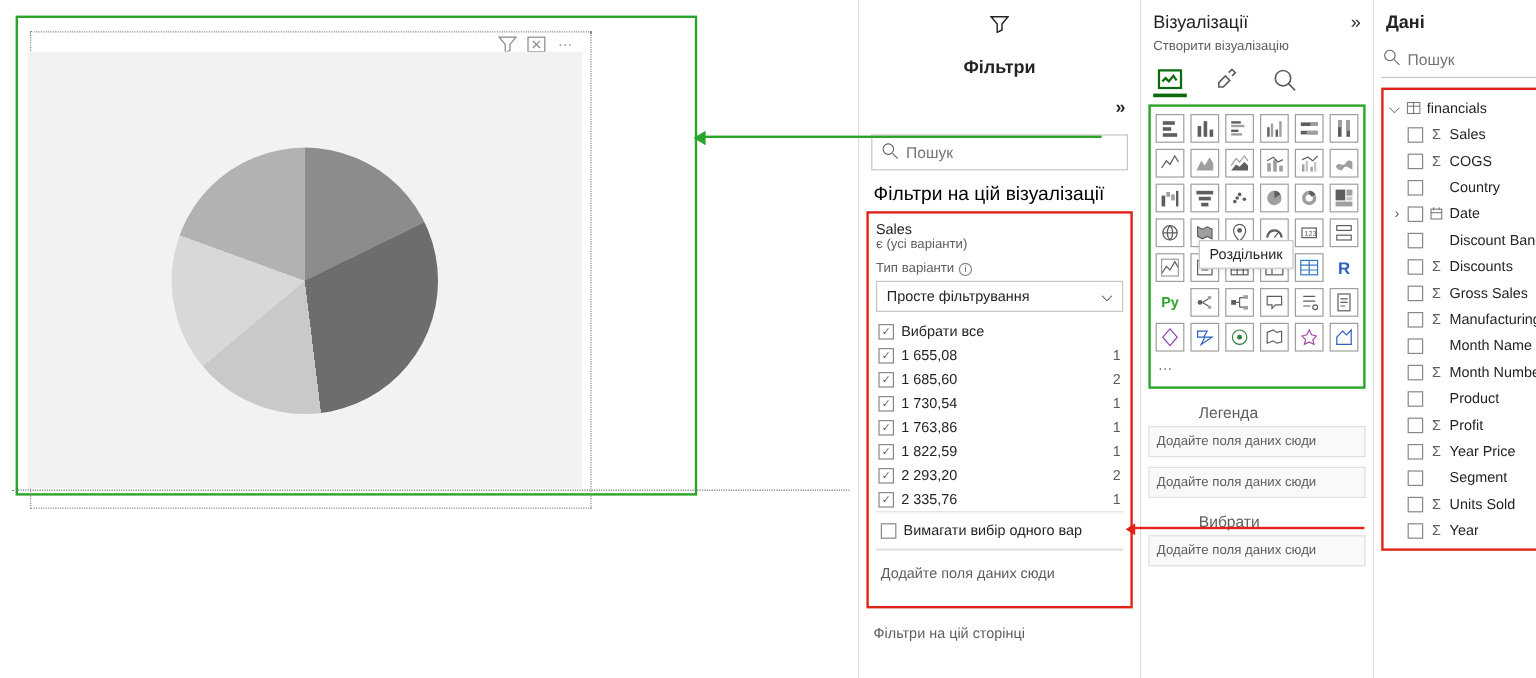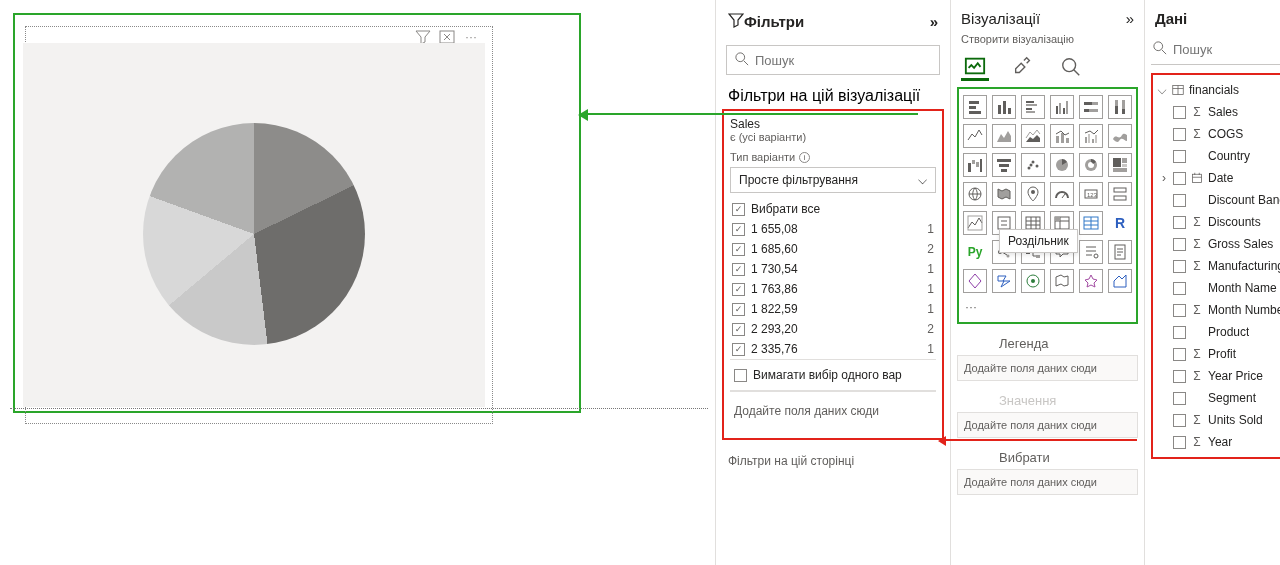--- a/index.html
+++ b/index.html
@@ -15,21 +15,21 @@
 .dotted-sel { position: absolute; left: 10px; top: 11px; width: 468px; height: 398px; border: 1px dotted #8a8a8a; pointer-events: none; }
 .dotted-ext { position: absolute; left: 10px; top: 408px; width: 698px; height: 0; border-top: 1px dotted #777; }
 .visual-icons { position: absolute; right: 100px; top: 14px; display: flex; gap: 8px; }
 .visual-icons .ic { width: 16px; height: 16px; color: #8a8886; display: flex; align-items: center; justify-content: center; }
 
 .green-arrow { position: absolute; top: 113px; left: 582px; width: 336px; height: 0; border-top: 2px solid #2aa52a; }
 .green-arrow::before { content: ""; position: absolute; left: -10px; top: -6px; border: 6px solid transparent; border-right: 10px solid #2aa52a; }
 
 
 .filters { flex: 0 0 200px; border-left: 1px solid #e1dfdd; border-right: 1px solid #e1dfdd; padding: 4px 0; display: flex; flex-direction: column; }
-.filters-head { display: flex; align-items: center; gap: 0; padding: 8px 12px; font-size: 15px; font-weight: 600; }
+.filters-head { display: flex; align-items: center; gap: 16px; padding: 8px 12px; font-size: 15px; font-weight: 600; flex-direction: column; }
 .filters-head .expand-ic { margin-left: auto; }
 .search-box { margin: 6px 10px 10px; border: 1px solid #c8c6c4; height: 30px; display: flex; align-items: center; padding: 0 8px; gap: 6px; color: #605e5c; }
 .search-box input { border: none; outline: none; font-size: 13px; flex: 1; color: #605e5c; }
 .filt-section-label { padding: 2px 12px; font-size: 16px; color: #000000; }
 
 .red-box-filter { border: 2px solid #e2231a; margin: 2px 6px; padding: 6px 6px 8px; }
 .sales-title { font-size: 12px; color: #252423; }
 .sales-sub { font-size: 11px; color: #605e5c; margin-bottom: 8px; }
 .type-label { font-size: 11px; color: #605e5c; display: flex; align-items: center; gap: 4px; }
 .dropdown { border: 1px solid #c8c6c4; height: 26px; margin: 4px 0 6px; display: flex; align-items: center; padding: 0 8px; font-size: 12px; justify-content: space-between; }
@@ -51,21 +51,21 @@
 .viz-tabs .tab { width: 28px; height: 28px; display: flex; align-items: center; justify-content: center; }
 .viz-tabs .tab.active { border-bottom: 3px solid #0b6a0b; }
 .viz-tabs svg { width: 22px; height: 22px; }
 
 .viz-gallery { border: 2px solid #2aa52a; padding: 6px 4px; display: grid; grid-template-columns: repeat(6, 24px); gap: 5px 5px; }
 .viz-gallery .vg { width: 24px; height: 24px; border: 1px solid #a19f9d; display: flex; align-items: center; justify-content: center; }
 .viz-gallery .vg svg { width: 16px; height: 16px; }
 .viz-gallery .vg.py { border: none; color: #2aa52a; font-weight: bold; font-size: 12px; }
 .viz-gallery .vg.r { border: none; color: #2d5fbf; font-weight: bold; font-size: 14px; }
 .viz-more { grid-column: 1 / -1; color: #605e5c; padding: 2px; }
-.tooltip { position: absolute; left: 48px; top: 200px; background: #fff; border: 1px solid #c8c6c4; padding: 4px 8px; font-size: 12px; box-shadow: 0 2px 4px rgba(0,0,0,.1); margin-top: 29px; }
+.tooltip { position: absolute; left: 48px; top: 200px; background: #fff; border: 1px solid #c8c6c4; padding: 4px 8px; font-size: 12px; box-shadow: 0 2px 4px rgba(0,0,0,.1); }
 
 .viz-field-section { margin-top: 8px; }
 .viz-sec-label { font-size: 13px; color: #605e5c; padding: 4px 2px; margin-left: 40px; }
 .viz-drop { border: 1px solid #e1dfdd; background: #faf9f8; padding: 6px 6px; font-size: 11px; color: #605e5c; }
 
 .red-arrow-line { position: absolute; left: -10px; top: 439px; width: 196px; height: 0; border-top: 2px solid #e2231a; }
 .red-arrow-line::before { content: ""; position: absolute; left: -8px; top: -5px; border: 5px solid transparent; border-right: 8px solid #e2231a; }
 
 
 .data { flex: 0 0 180px; padding: 4px 6px; }
@@ -492,21 +492,20 @@
     </div>
 
     <div class="tooltip">Роздільник</div>
 
     <div class="viz-field-section">
       <div class="viz-sec-label">Легенда</div>
       <div class="viz-drop">Додайте поля даних сюди</div>
     </div>
     <div class="red-arrow-line"></div>
     <div class="viz-field-section">
-      <div class="viz-sec-label" style="color:#c8c6c4">Значення</div>
       <div class="viz-drop">Додайте поля даних сюди</div>
     </div>
     <div class="viz-field-section">
       <div class="viz-sec-label">Вибрати</div>
       <div class="viz-drop">Додайте поля даних сюди</div>
     </div>
   </div>
 
   <div class="data">
     <div class="data-head">Дані</div>

